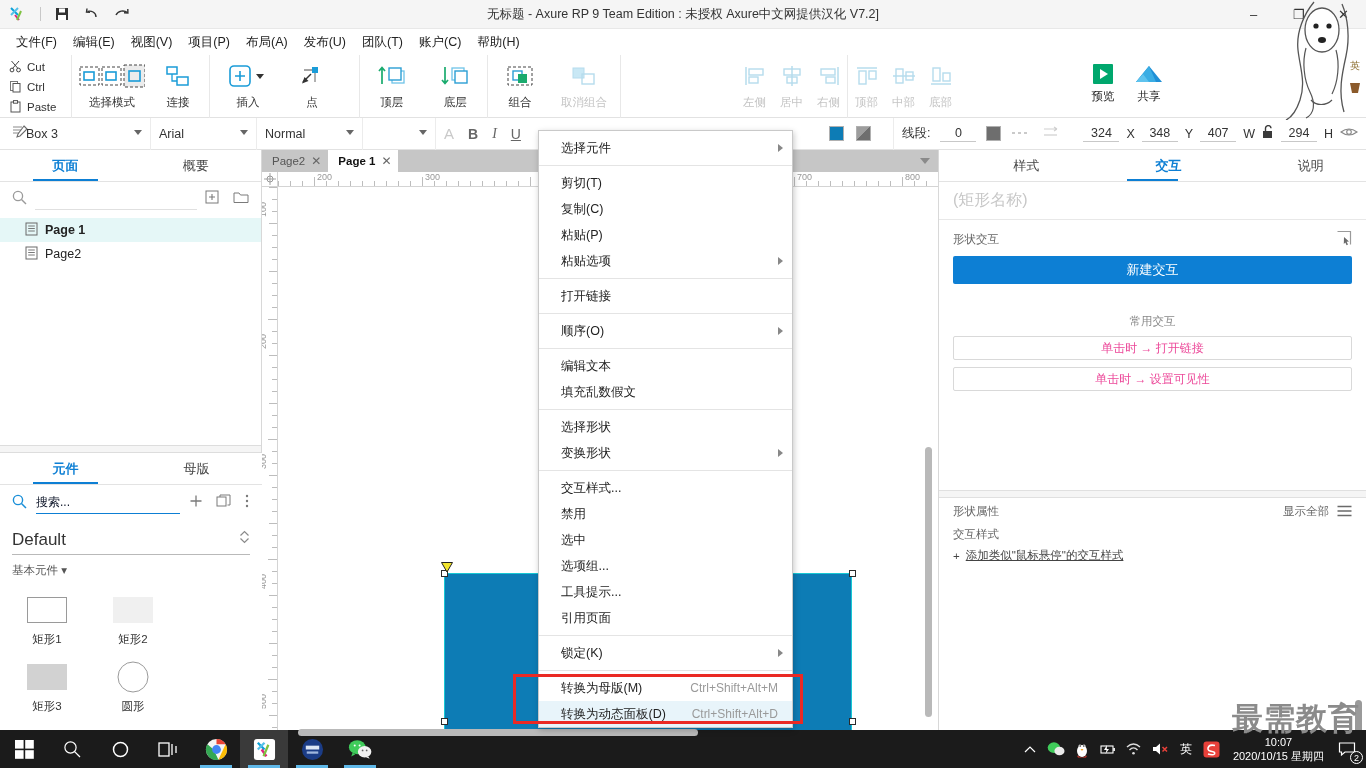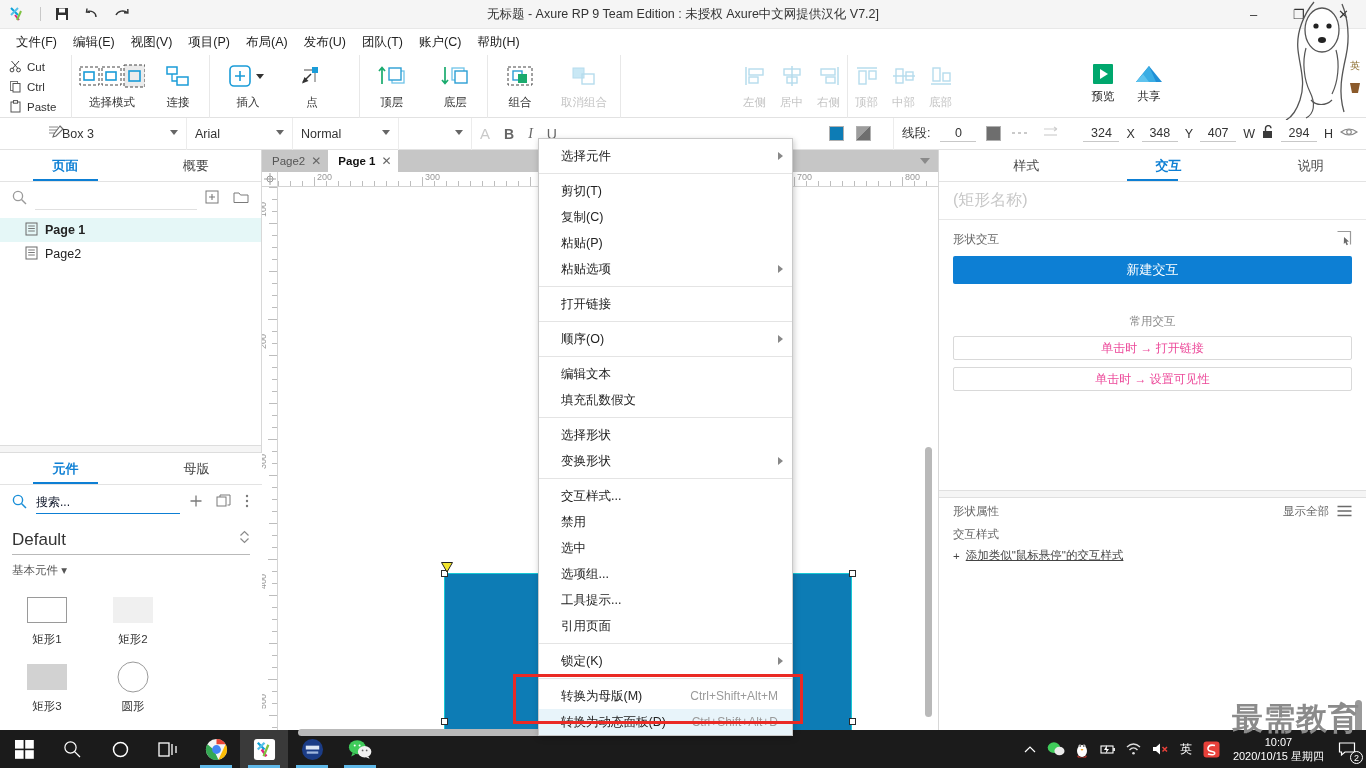--- a/index.html
+++ b/index.html
@@ -91,21 +91,21 @@
     position: absolute; left: 1212px; top: 70px; width: 140px; height: 30px;
     border: 1px solid #dadada; border-radius: 2px; background: #fff;
     display: flex; align-items: center; justify-content: center;
     font-size: 12px; color: #333;
   }
 
   
   .fmtbar {
     position: absolute; left: 0; top: 118px; width: 1366px; height: 32px;
     background: #fff; border-bottom: 1px solid #e2e2e2;
-    display: flex; align-items: center; font-size: 12.5px; color: #333; padding-left: 36px;
+    display: flex; align-items: center; font-size: 12.5px; color: #333;
   }
   .fm-cell {
     height: 32px; display: flex; align-items: center;
     border-right: 1px solid #ececec; padding: 0 8px; gap: 6px;
   }
   .fm-sel { position: relative; }
   .fm-sel .caret {
     position: absolute; right: 8px; top: 12px;
     border-left: 4px solid transparent; border-right: 4px solid transparent;
     border-top: 5px solid #666;
@@ -274,21 +274,21 @@
     font-size: 11.5px; color: #444;
   }
   .sp-add .lnk { text-decoration: underline; }
   .r-scroll {
     position: absolute; right: 4px; top: 202px; width: 7px; height: 55px;
     background: #9a9a9a; border-radius: 4px;
   }
 
   
   .ctxmenu {
-    position: absolute; left: 538px; top: 138px; width: 255px;
+    position: absolute; left: 538px; top: 130px; width: 255px;
     background: #fff; border: 1px solid #c9c9c9;
     box-shadow: 1px 2px 6px rgba(0,0,0,0.22); z-index: 500;
     padding: 4px 0 0 0; font-size: 12.5px; color: #222;
   }
   .ctxitem {
     height: 26px; display: flex; align-items: center; padding: 0 10px 0 22px;
     position: relative; cursor: default; white-space: nowrap;
   }
   .ctxitem.hl { background: #e8f4fa; }
   .ctxitem .sc { margin-left: auto; color: #9a9a9a; font-size: 12px; padding-right: 4px; }

